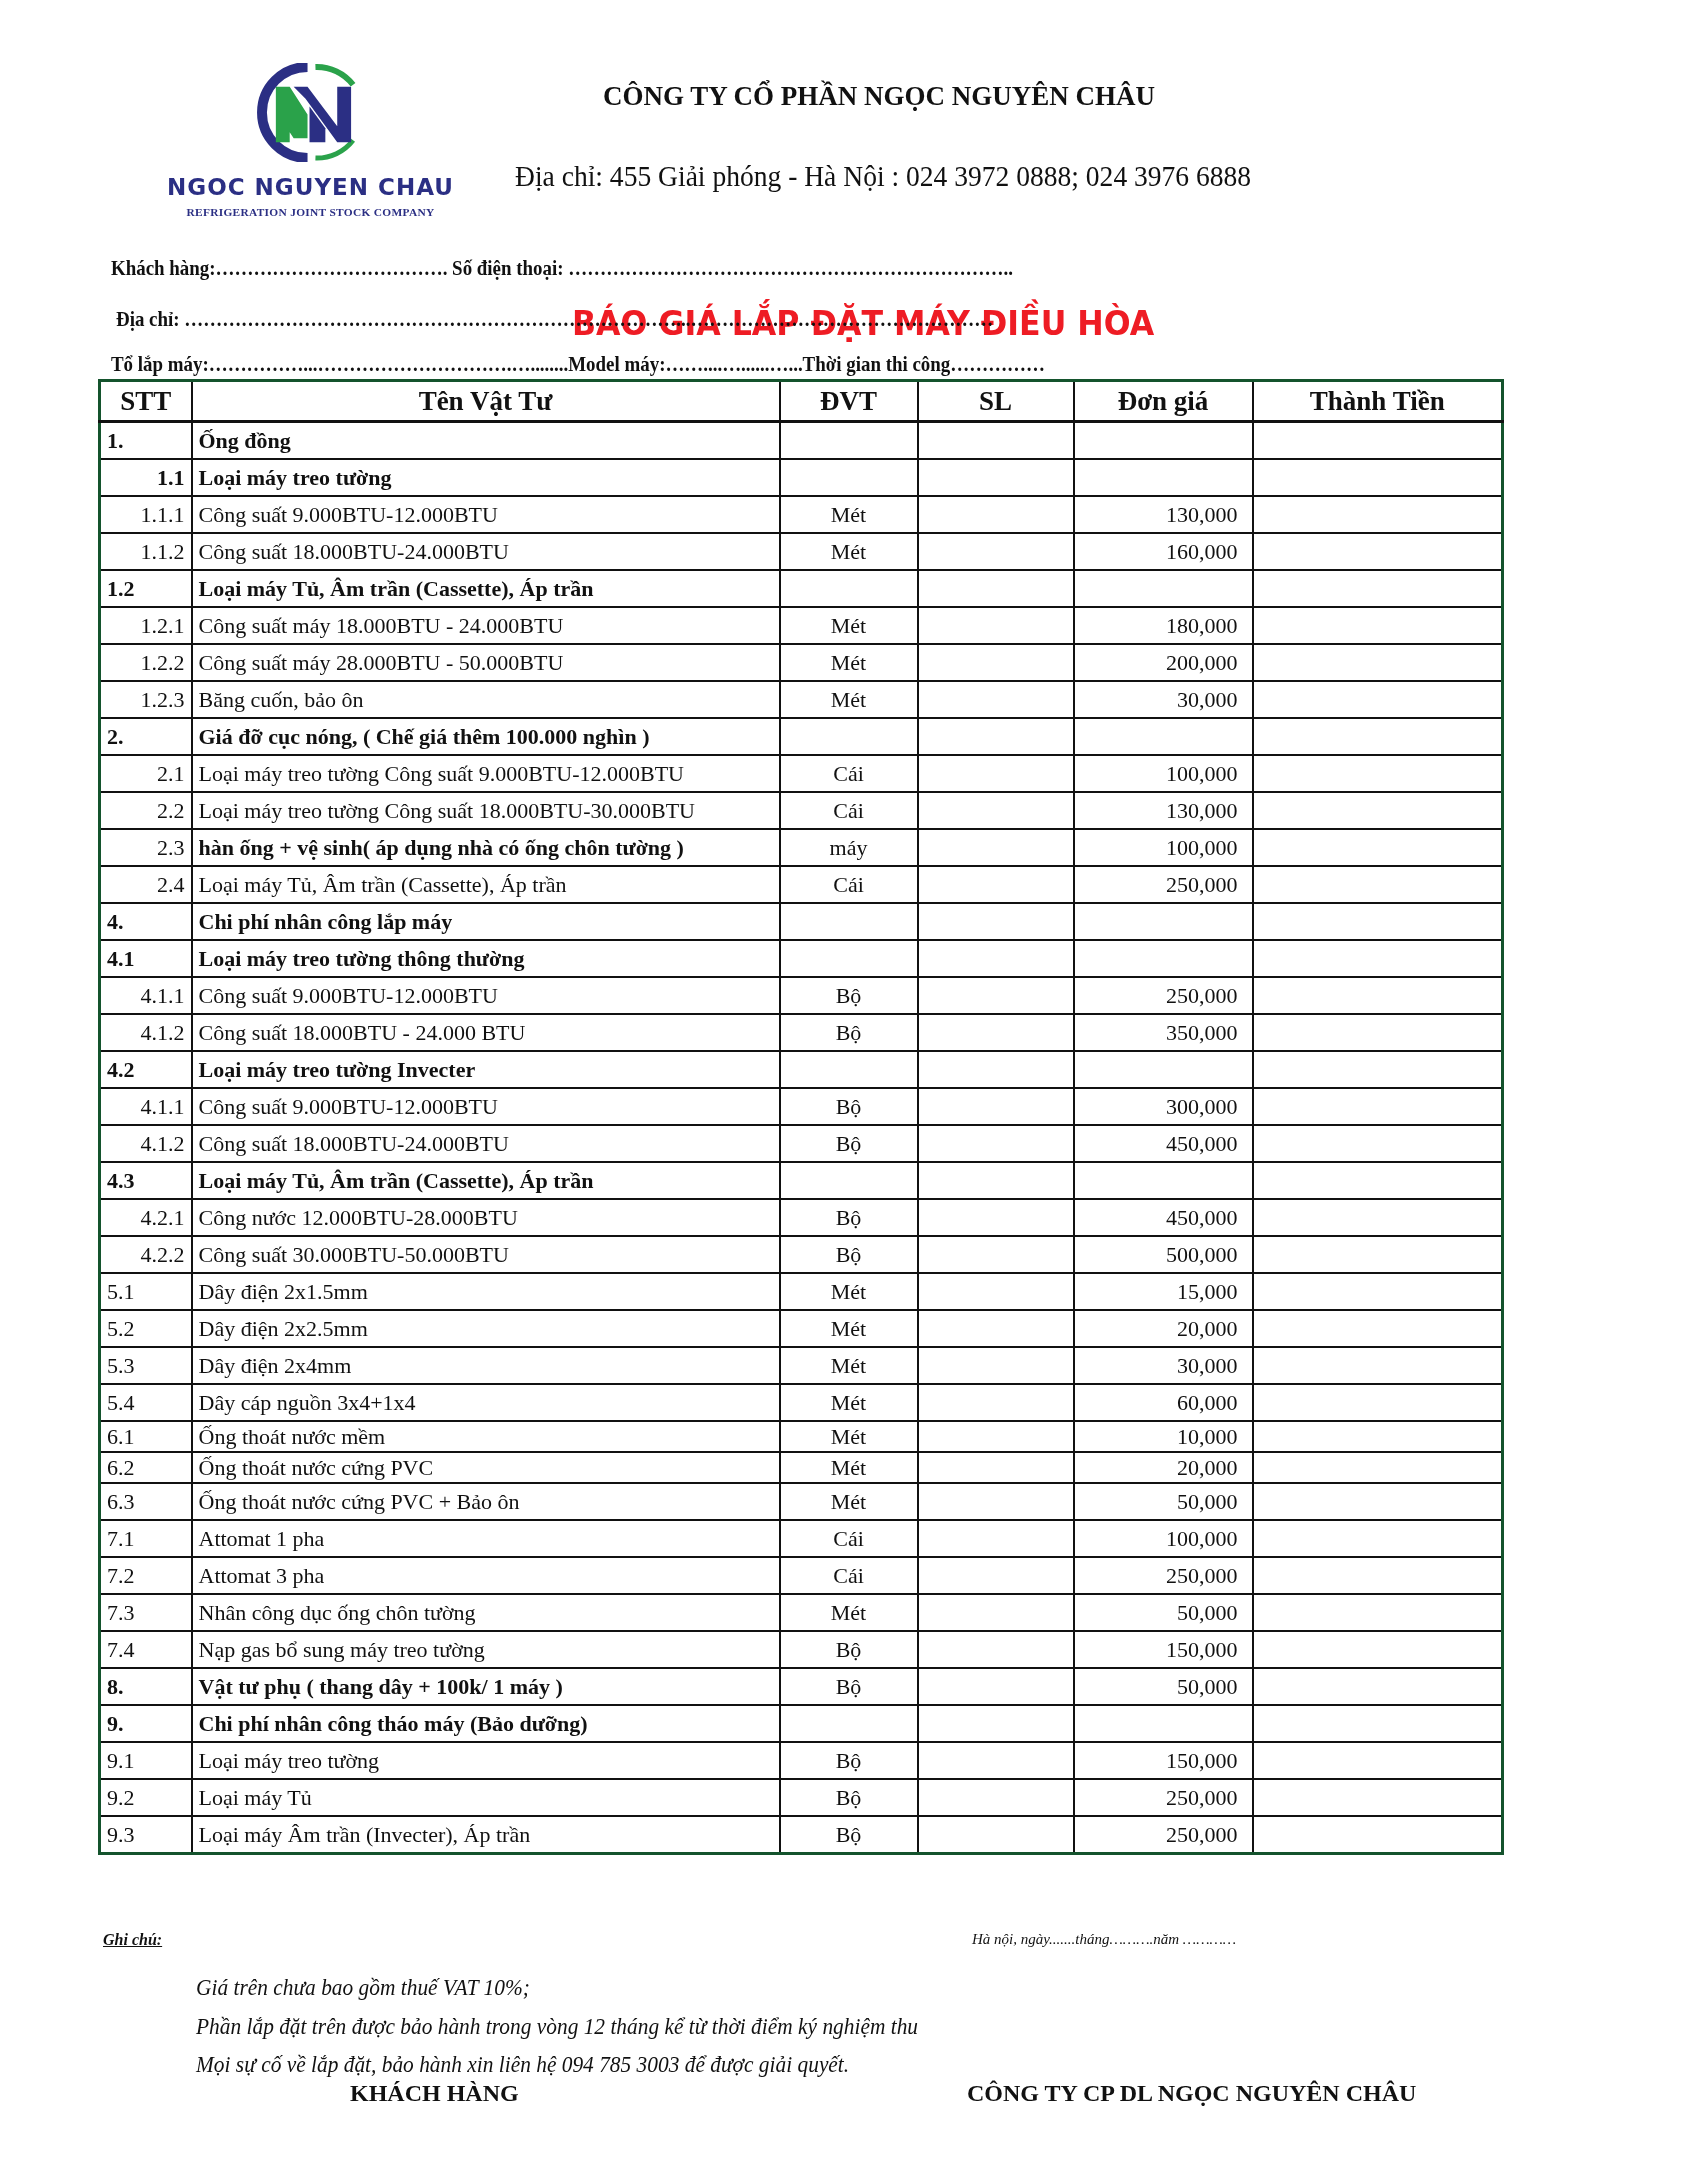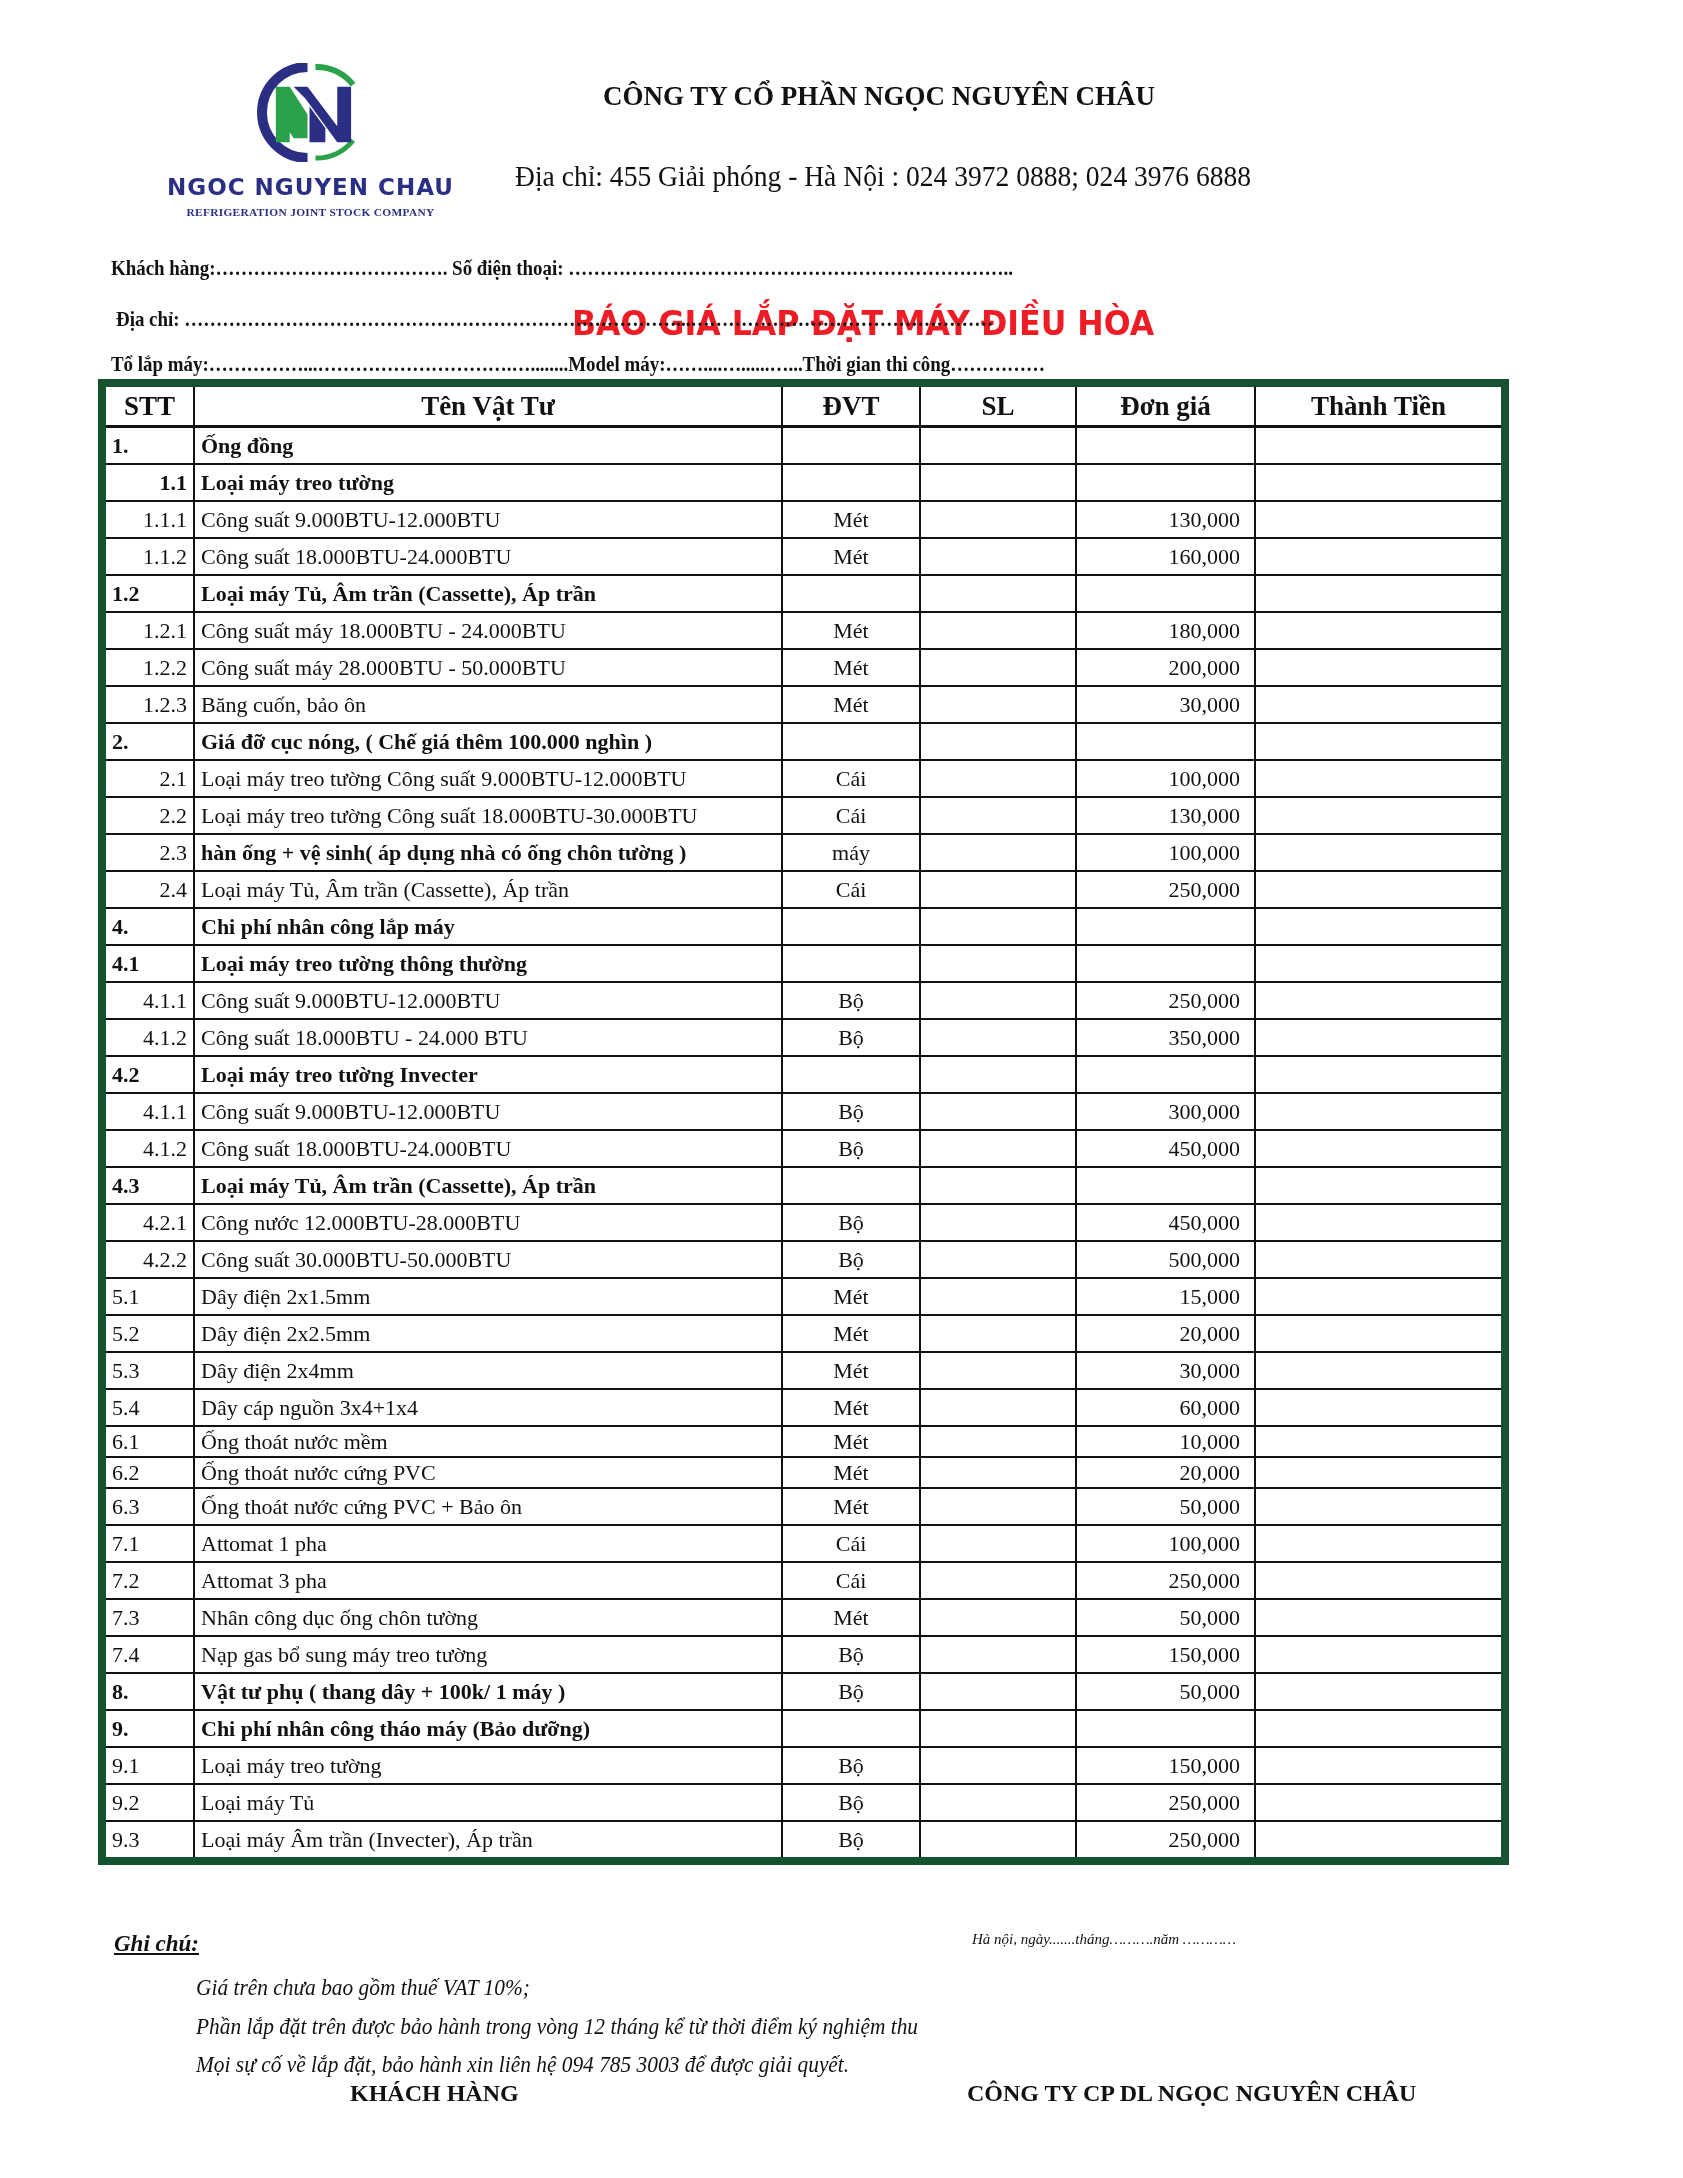--- a/index.html
+++ b/index.html
@@ -22,34 +22,34 @@
   .title { left: 572px; top: 303px; font-family: "DejaVu Sans", sans-serif; font-size: 34px;
            font-weight: bold; color: #ee1c24; transform: scaleX(0.93); transform-origin: left; }
 
   .formline { font-size: 22px; font-weight: bold; transform: scaleX(0.86); transform-origin: left; }
   .form1 { left: 111px; top: 255px; }
   .form2 { left: 116px; top: 306px; }
   .form3 { left: 111px; top: 351px; }
 
   
   table.quote { position: absolute; left: 98px; top: 379px; border-collapse: collapse;
-                border: 8px solid #14532d; font-size: 22px; table-layout: fixed; }
+                border: 3px solid #14532d; font-size: 22px; table-layout: fixed; }
   table.quote td, table.quote th { border: 2px solid #111; padding: 0 6px; height: 35px;
                                    overflow: hidden; white-space: nowrap; line-height: 1; }
   table.quote th { height: 38px; font-size: 27px; font-weight: bold; text-align: center;
                    border-bottom: 3px solid #111; }
   table.quote tr.short td { height: 29px; }
   col.c-stt { width: 92px; } col.c-name { width: 588px; } col.c-dvt { width: 138px; }
   col.c-sl { width: 156px; } col.c-price { width: 179px; } col.c-total { width: 250px; }
   .stt-l { text-align: left; } .stt-r { text-align: right; } .stt-c { text-align: left; }
   .bold { font-weight: bold; }
   .dvt { text-align: center; } .price { text-align: right; padding-right: 14px !important; }
 
-  .note-label { left: 103px; top: 1931px; font-size: 23px; font-weight: bold; font-style: italic;
-                text-decoration: underline; margin-left: 11px; }
+  .note-label { left: 103px; top: 1931px; font-size: 16px; font-weight: bold; font-style: italic;
+                text-decoration: underline; }
   .date-line { left: 972px; top: 1931px; font-size: 15px; font-style: italic; }
   .note { left: 196px; font-size: 23px; font-style: italic; transform: scaleX(0.93); transform-origin: left; }
   .n1 { top: 1975px; } .n2 { top: 2014px; } .n3 { top: 2052px; }
   .sign { top: 2080px; font-size: 24px; font-weight: bold; }
   .sign-left { left: 350px; } .sign-right { left: 967px; }
 </style>
 </head>
 <body>
 
 <div class="logo">

